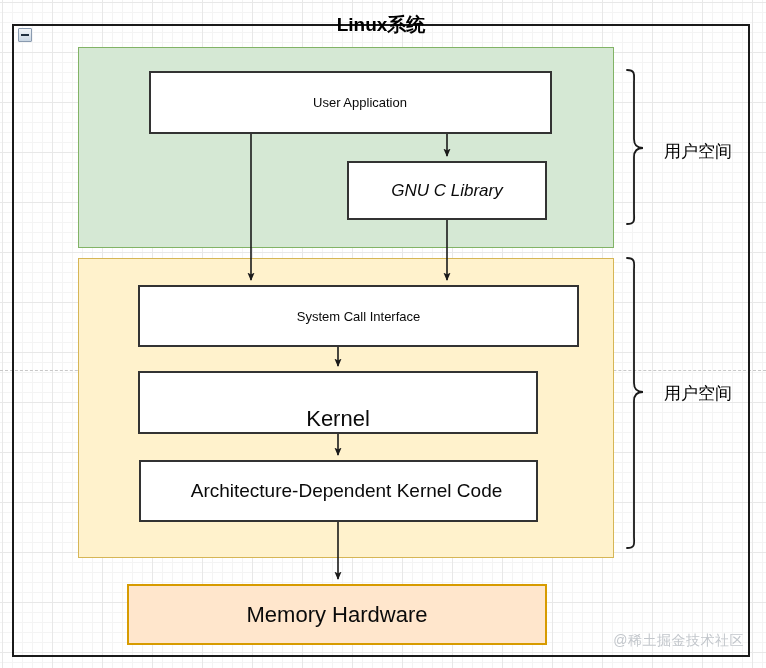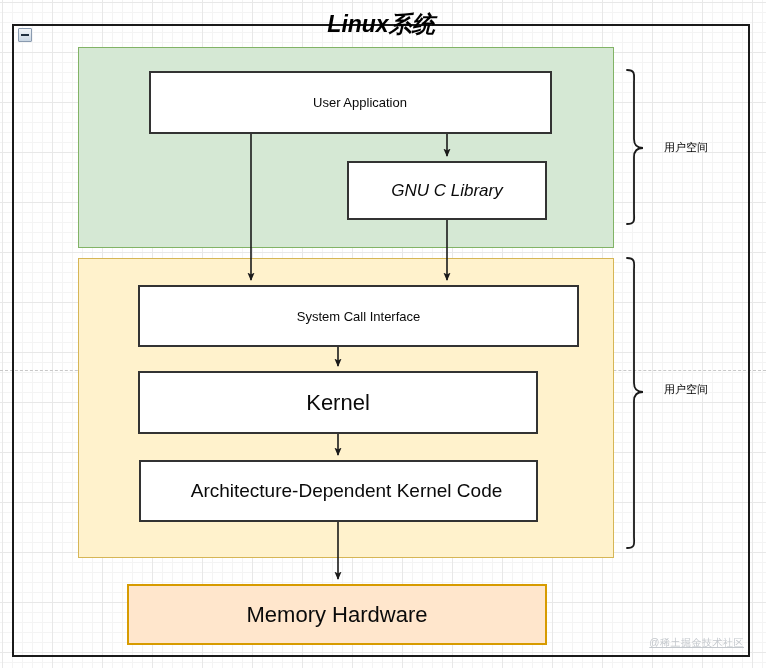--- a/index.html
+++ b/index.html
@@ -33,27 +33,26 @@
     border: 2px solid #1a1a1a;
     background: transparent;
     box-sizing: border-box;
   }
   .outer-title {
     position: absolute;
     left: 0;
     right: 0;
     top: 0px;
     text-align: center;
-    font-size: 23px;
+    font-size: 19px;
     font-weight: bold;
     color: #000000;
     letter-spacing: 0px;
     line-height: 1;
     pointer-events: none;
-    font-style: italic;
   }
   .title-wrap {
     position: absolute;
     left: 12px;
     top: 10px;
     width: 738px;
     height: 28px;
     display: flex;
     align-items: center;
     justify-content: center;
@@ -111,41 +110,41 @@
     display: flex;
     align-items: center;
     justify-content: center;
     color: #0a0a0a;
     text-align: center;
     padding: 0 8px;
   }
   .node-user-app   { left: 149px; top: 71px;  width: 403px; height: 63px; font-size: 13px; padding-left: 27px; }
   .node-glibc      { left: 347px; top: 161px; width: 200px; height: 59px; font-size: 17px; font-style: italic; }
   .node-syscall    { left: 138px; top: 285px; width: 441px; height: 62px; font-size: 13px; }
-  .node-kernel     { left: 138px; top: 371px; width: 400px; height: 63px; font-size: 22px; }
+  .node-kernel     { left: 138px; top: 371px; width: 400px; height: 63px; font-size: 22px; align-items: flex-end; }
   .node-archcode   { left: 139px; top: 460px; width: 399px; height: 62px; font-size: 19px; padding-left: 24px; }
   .node-memhw {
     left: 127px; top: 584px; width: 420px; height: 61px;
     font-size: 22px;
     background: #ffe6cc;
     border: 2px solid #d79b00;
   }
 
   
   .connectors {
     position: absolute;
     left: 0; top: 0;
     width: 766px; height: 668px;
     pointer-events: none;
   }
 
   
   .brace-label {
     position: absolute;
-    font-size: 11px;
+    font-size: 17px;
     color: #000000;
     white-space: nowrap;
     text-align: center;
   }
   .label-user   { left: 664px; top: 140px; }
   .label-kernel { left: 664px; top: 382px; }
 
   
   .page-guide {
     position: absolute;
@@ -154,25 +153,24 @@
     width: 766px;
     height: 0;
     border-top: 1px dashed #c8c8c8;
   }
 
   
   .watermark {
     position: absolute;
     right: 22px;
     bottom: 18px;
-    font-size: 10px;
+    font-size: 14px;
     color: #c3c7cc;
     white-space: nowrap;
     letter-spacing: 0.5px;
-    text-decoration: underline;
   }
 </style>
 </head>
 <body>
 
 <div id="canvas">
 
   <div class="page-guide"></div>
 
   <div class="outer-container"></div>

